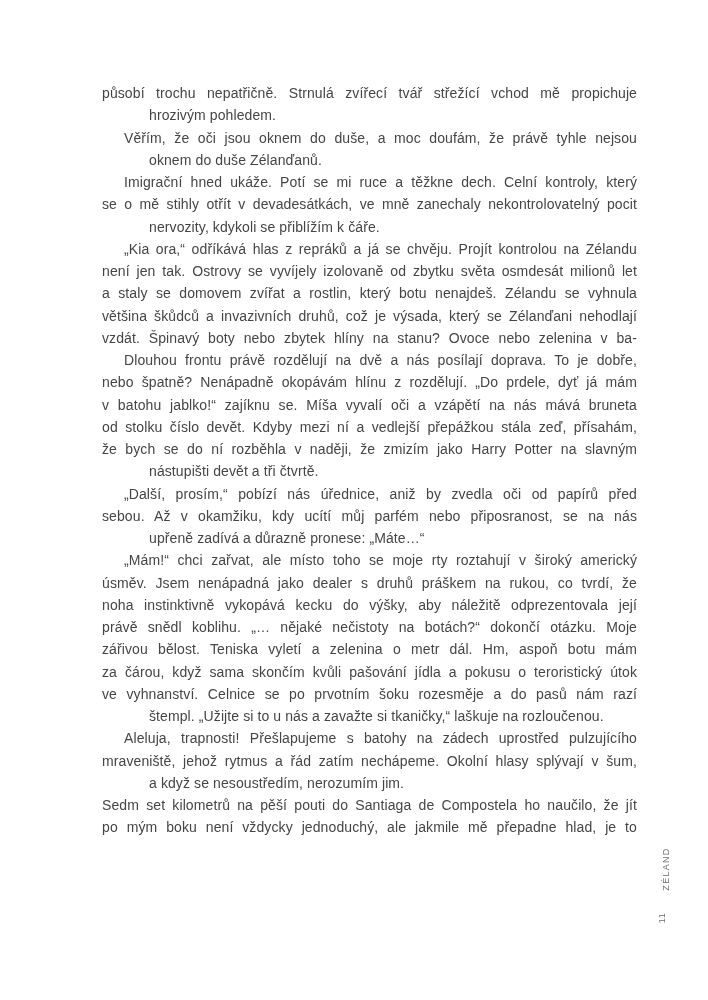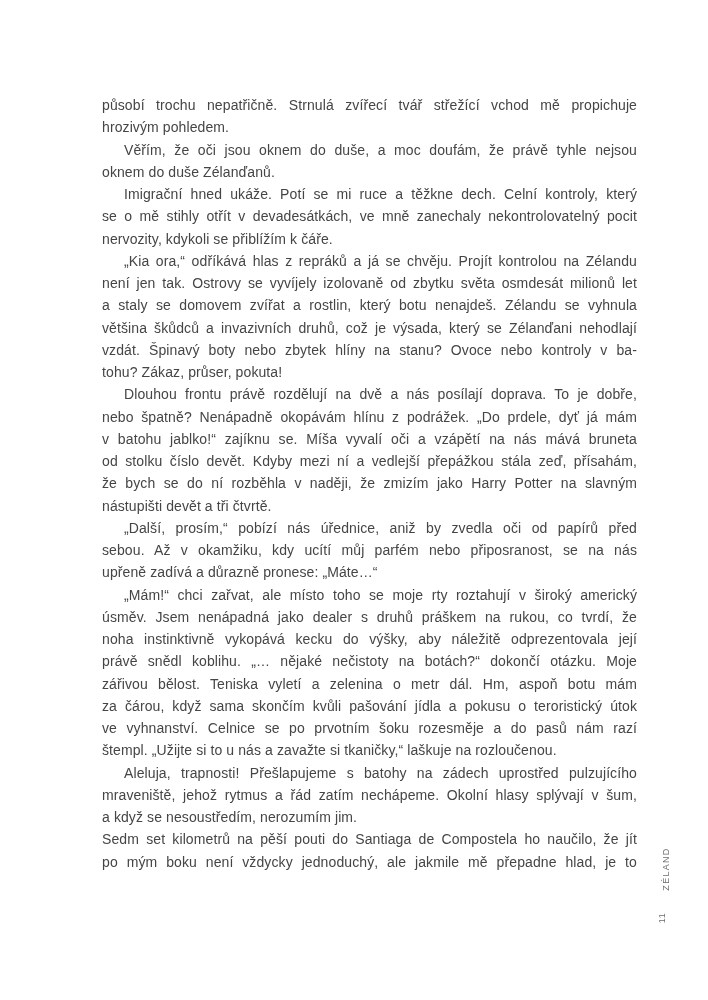--- a/index.html
+++ b/index.html
@@ -11,40 +11,41 @@
     position: relative;
     width: 708px;
     height: 1000px;
     background: var(--page-bg, #ffffff);
     overflow: hidden;
     font-family: "Liberation Sans", "DejaVu Sans", sans-serif;
   }
   .text-block {
     position: absolute;
     left: 102px;
-    top: 94px;
+    top: 82px;
     width: 535px;
     color: var(--body-color, #454545);
     font-size: 14px;
     font-weight: 400;
   }
   .paragraph {
     margin: 0;
     padding: 0;
   }
   .line {
     height: 22.25px;
     line-height: 22.25px;
     text-align: justify;
     text-align-last: justify;
     letter-spacing: 0.1px;
     overflow: visible;
   }
   .line.last {
     text-align-last: left;
+    margin-left: 47px;
   }
   .line.indent {
     text-indent: 22px;
   }
   .margin-label {
     position: absolute;
     left: 666px;
     top: 869px;
     transform: translate(-50%, -50%) rotate(-90deg);
     transform-origin: center center;
@@ -81,26 +82,25 @@
       <div class="paragraph">
         <div class="line indent">Imigrační hned ukáže. Potí se mi ruce a těžkne dech. Celní kontroly, který</div>
         <div class="line">se o mě stihly otřít v devadesátkách, ve mně zanechaly nekontrolovatelný pocit</div>
         <div class="line last">nervozity, kdykoli se přiblížím k čáře.</div>
       </div>
       <div class="paragraph">
         <div class="line indent">„Kia ora,“ odříkává hlas z repráků a já se chvěju. Projít kontrolou na Zélandu</div>
         <div class="line">není jen tak. Ostrovy se vyvíjely izolovaně od zbytku světa osmdesát milionů let</div>
         <div class="line">a staly se domovem zvířat a rostlin, který botu nenajdeš. Zélandu se vyhnula</div>
         <div class="line">většina škůdců a invazivních druhů, což je výsada, který se Zélanďani nehodlají</div>
-        <div class="line">vzdát. Špinavý boty nebo zbytek hlíny na stanu? Ovoce nebo kontroly v ba-</div>
-        <div class="line last">tohu? Zákaz, průser, pokuta!</div>
+        <div class="line">vzdát. Špinavý boty nebo zbytek hlíny na stanu? Ovoce nebo zelenina v ba-</div>
       </div>
       <div class="paragraph">
         <div class="line indent">Dlouhou frontu právě rozdělují na dvě a nás posílají doprava. To je dobře,</div>
-        <div class="line">nebo špatně? Nenápadně okopávám hlínu z podrážek. „Do prdele, dyť já mám</div>
+        <div class="line">nebo špatně? Nenápadně okopávám hlínu z rozdělují. „Do prdele, dyť já mám</div>
         <div class="line">v batohu jablko!“ zajíknu se. Míša vyvalí oči a vzápětí na nás mává bruneta</div>
         <div class="line">od stolku číslo devět. Kdyby mezi ní a vedlejší přepážkou stála zeď, přísahám,</div>
         <div class="line">že bych se do ní rozběhla v naději, že zmizím jako Harry Potter na slavným</div>
         <div class="line last">nástupišti devět a tři čtvrtě.</div>
       </div>
       <div class="paragraph">
         <div class="line indent">„Další, prosím,“ pobízí nás úřednice, aniž by zvedla oči od papírů před</div>
         <div class="line">sebou. Až v okamžiku, kdy ucítí můj parfém nebo připosranost, se na nás</div>
         <div class="line last">upřeně zadívá a důrazně pronese: „Máte…“</div>
       </div>

